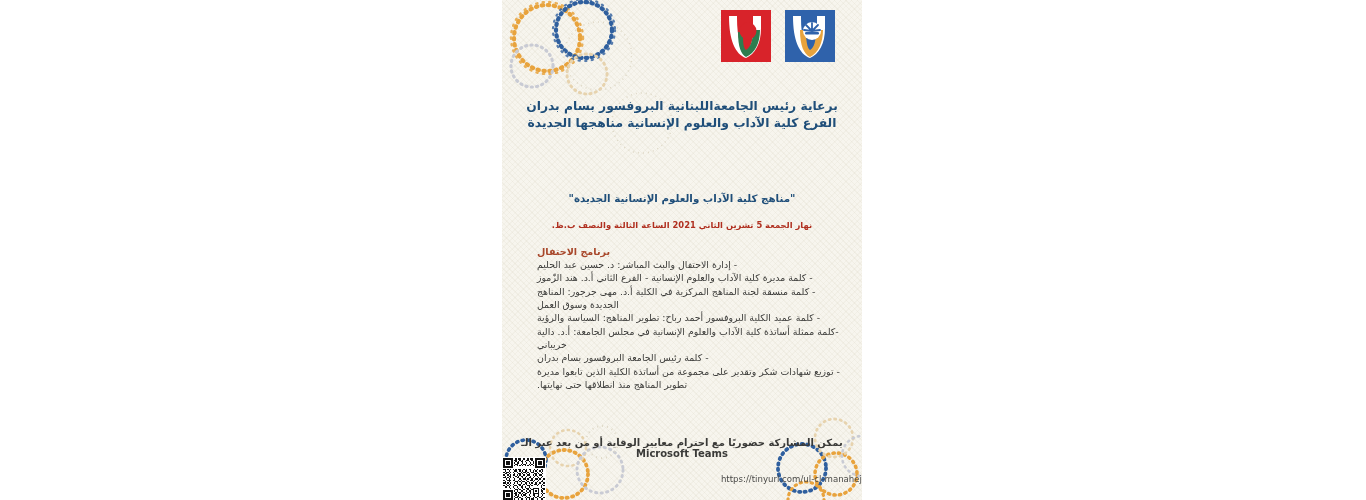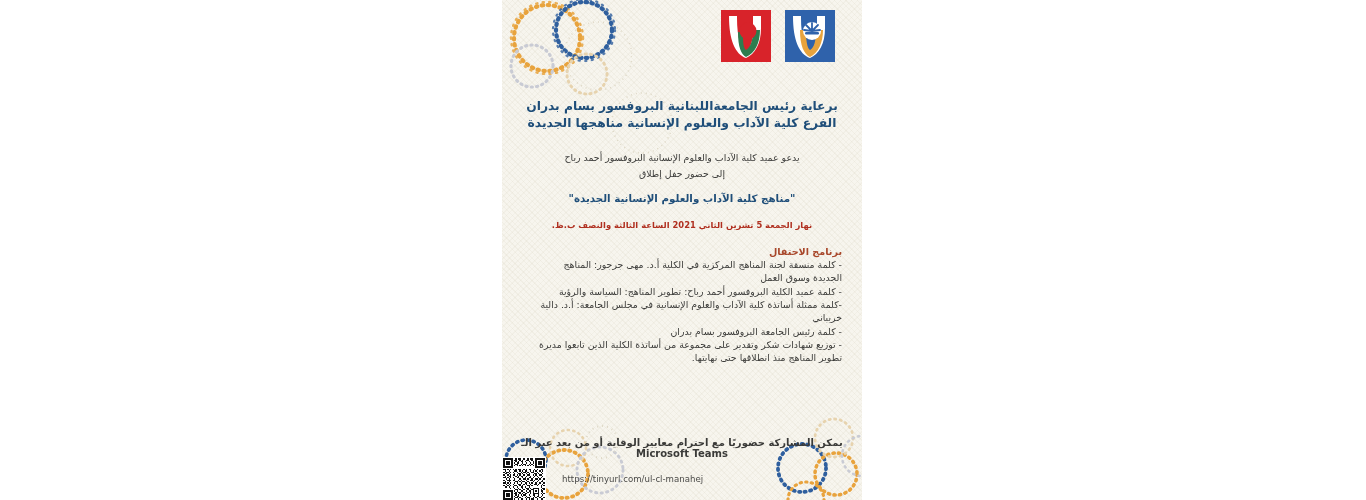--- a/index.html
+++ b/index.html
@@ -122,21 +122,21 @@
     font-weight: bold;
     font-size: 8.4px;
   }
 
   #program {
     position: absolute;
     z-index: 3;
     top: 246px;
     left: 35px;
     right: 20px;
-    text-align: right;
+    text-align: left;
   }
   #program-heading {
     color: #a8472a;
     font-weight: bold;
     font-size: 9.6px;
     margin-bottom: 1px;
   }
   .prog-item {
     color: #3a3a38;
     font-size: 9.4px;
@@ -168,21 +168,21 @@
   #qr-row {
     position: absolute;
     z-index: 3;
     top: 458px;
     left: 0;
     width: 360px;
     height: 42px;
     display: flex;
     flex-direction: row-reverse;
     align-items: center;
-    justify-content: flex-start;
+    justify-content: space-between;
     gap: 16px;
   }
   #qr-code {
     width: 44px;
     height: 44px;
     background: #ffffff;
     flex: 0 0 auto;
   }
   #qr-url {
     direction: ltr;
@@ -268,32 +268,30 @@
         </svg>
       </div>
 
     </div>
 
     <div id="title-block" class="content">
       <div>برعاية رئيس الجامعةاللبنانية البروفسور بسام بدران</div>
       <div>الفرع كلية الآداب والعلوم الإنسانية مناهجها الجديدة</div>
     </div>
 
-    <div id="invite-block" class="content">
-      <div>يدعو عميد كلية الآداب والعلوم الإنسانية البروفسور أحمد رباح</div>
-      <div>إلى حضور حفل إطلاق</div>
-    </div>
 
     <div id="event-name" class="content">"مناهج كلية الآداب والعلوم الإنسانية الجديدة"</div>
 
     <div id="event-date" class="content">نهار الجمعة 5 تشرين الثاني 2021 الساعة الثالثة والنصف ب.ظ.</div>
 
     <div id="program" class="content">
       <div id="program-heading">برنامج الاحتفال</div>
 
+      <div class="prog-item">- إدارة الاحتفال والبث المباشر: د. حسين عبد الحليم</div>
+      <div class="prog-item">- كلمة مديرة كلية الآداب والعلوم الإنسانية - الفرع الثاني أ.د. هند الزّموز</div>
       <div class="prog-item">- كلمة منسقة لجنة المناهج المركزية في الكلية أ.د. مهى جرجور:  المناهج الجديدة وسوق العمل</div>
       <div class="prog-item">- كلمة عميد الكلية البروفسور أحمد رباح: تطوير المناهج: السياسة والرؤية</div>
       <div class="prog-item">-كلمة ممثلة أساتذة كلية الآداب والعلوم الإنسانية في مجلس الجامعة: أ.د. دالية خريباني</div>
       <div class="prog-item">- كلمة رئيس الجامعة البروفسور بسام بدران</div>
       <div class="prog-item">- توزيع شهادات شكر وتقدير على مجموعة من أساتذة الكلية الذين تابعوا مديرة تطوير المناهج  منذ انطلاقها حتى نهايتها.</div>
     </div>
 
 
     <div id="teams-note" class="content">يمكن المشاركة حضوريًا مع احترام معايير الوقاية  أو من بعد عبر الـ Microsoft Teams</div>
 

